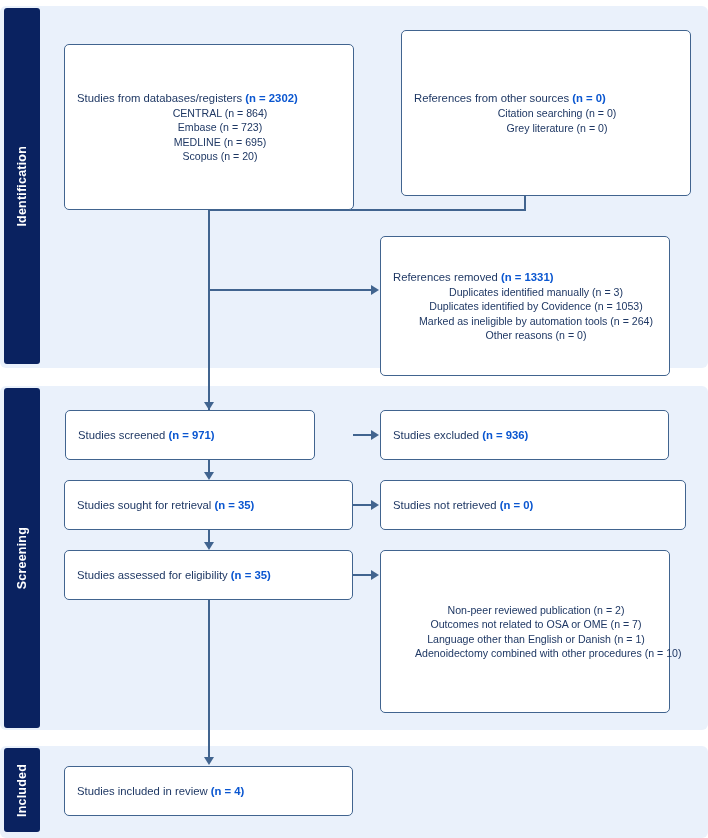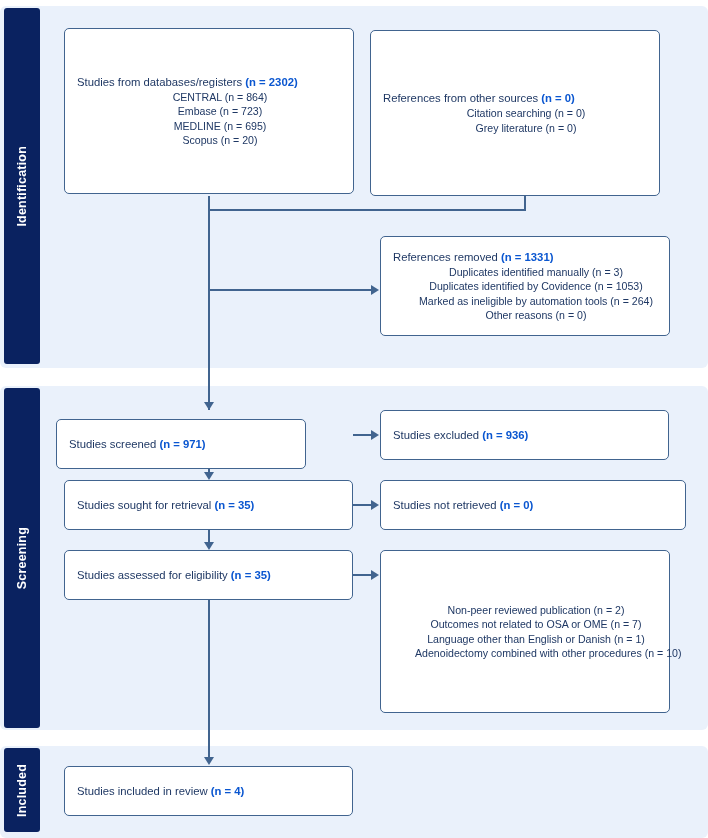--- a/index.html
+++ b/index.html
@@ -83,24 +83,24 @@
   }
   .node ul.sublist li {
     color: #1f3864;
     font-size: 10.6px;
     line-height: 14.5px;
     white-space: nowrap;
     text-align: center;
   }
 
   
-  #node-databases    { left: 64px;  top: 28px;  width: 290px; height: 166px; }
-  #node-othersources { left: 370px; top: 30px;  width: 290px; height: 166px; }
-  #node-removed      { left: 380px; top: 236px; width: 290px; height: 100px; }
-  #node-screened     { left: 56px;  top: 410px; width: 250px; height: 50px; margin-top: 9px;  }
+  #node-databases    { left: 64px;  top: 44px;  width: 290px; height: 166px; }
+  #node-othersources { left: 401px; top: 30px;  width: 290px; height: 166px; }
+  #node-removed      { left: 380px; top: 236px; width: 290px; height: 140px; }
+  #node-screened     { left: 65px;  top: 410px; width: 250px; height: 50px;  }
   #node-excluded1    { left: 380px; top: 410px; width: 289px; height: 50px;  }
   #node-sought       { left: 64px;  top: 480px; width: 289px; height: 50px;  }
   #node-notretrieved { left: 380px; top: 480px; width: 306px; height: 50px;  }
   #node-eligibility  { left: 64px;  top: 550px; width: 289px; height: 50px;  }
   #node-excluded2    { left: 380px; top: 550px; width: 290px; height: 163px; }
   #node-included     { left: 64px;  top: 766px; width: 289px; height: 50px;  }
 
   
   .node.single .headline { line-height: 14px; }
 

